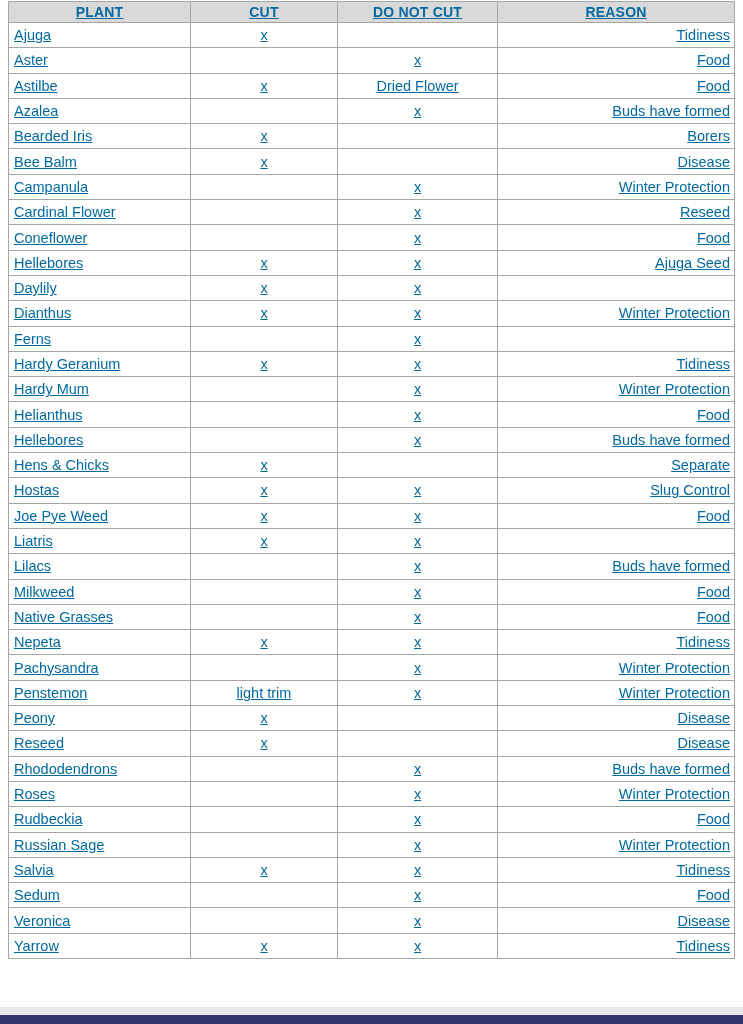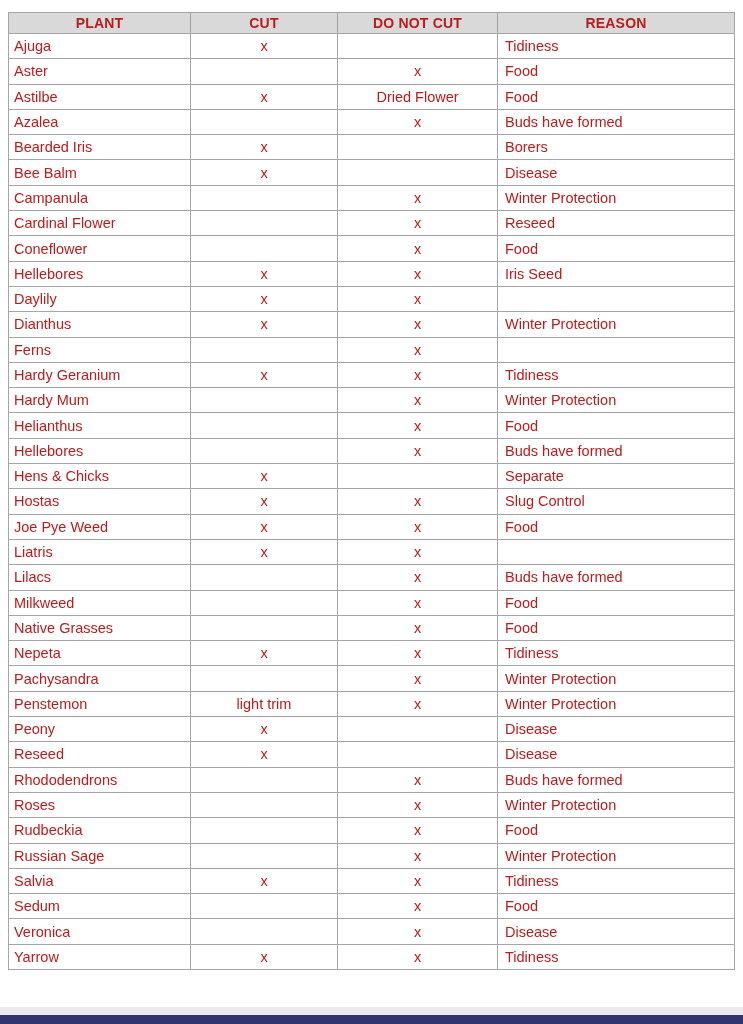--- a/index.html
+++ b/index.html
@@ -11,26 +11,27 @@
   .page {
     position: relative;
     width: 743px;
     height: 1024px;
     background: #ffffff;
     overflow: hidden;
   }
   table.plant-table {
     position: absolute;
     left: 8px;
-    top: 12px;
+    top: 1px;
     width: 726px;
     border-collapse: collapse;
     table-layout: fixed;
     font-size: 14.5px;
-    color: #b91c1c;
+    color: #0369a1;
+    text-decoration: underline;
   }
   table.plant-table col.c0 { width: 182px; }
   table.plant-table col.c1 { width: 147px; }
   table.plant-table col.c2 { width: 160px; }
   table.plant-table col.c3 { width: 237px; }
   table.plant-table th {
     background: #d9d9d9;
     border: 1px solid #a6a6a6;
     height: 20px;
     font-weight: bold;
@@ -43,21 +44,21 @@
     border: 1px solid #a6a6a6;
     height: 24.3px;
     padding: 0 4px;
     background: #ffffff;
     white-space: nowrap;
     overflow: hidden;
   }
   table.plant-table td.col-0 { text-align: left;  padding-left: 5px; }
   table.plant-table td.col-1 { text-align: center; }
   table.plant-table td.col-2 { text-align: center; }
-  table.plant-table td.col-3 { text-align: left;  padding-left: 7px; }
+  table.plant-table td.col-3 { text-align: right;  padding-left: 7px; }
   .footer-strip {
     position: absolute;
     left: 0;
     bottom: 9px;
     width: 743px;
     height: 8px;
     background: #e9e9ee;
   }
   .footer-bar {
     position: absolute;
@@ -140,21 +141,21 @@
         <tr>
           <td class="col-0">Coneflower</td>
           <td class="col-1"></td>
           <td class="col-2">x</td>
           <td class="col-3">Food</td>
         </tr>
         <tr>
           <td class="col-0">Hellebores</td>
           <td class="col-1">x</td>
           <td class="col-2">x</td>
-          <td class="col-3">Iris Seed</td>
+          <td class="col-3">Ajuga Seed</td>
         </tr>
         <tr>
           <td class="col-0">Daylily</td>
           <td class="col-1">x</td>
           <td class="col-2">x</td>
           <td class="col-3"></td>
         </tr>
         <tr>
           <td class="col-0">Dianthus</td>
           <td class="col-1">x</td>

